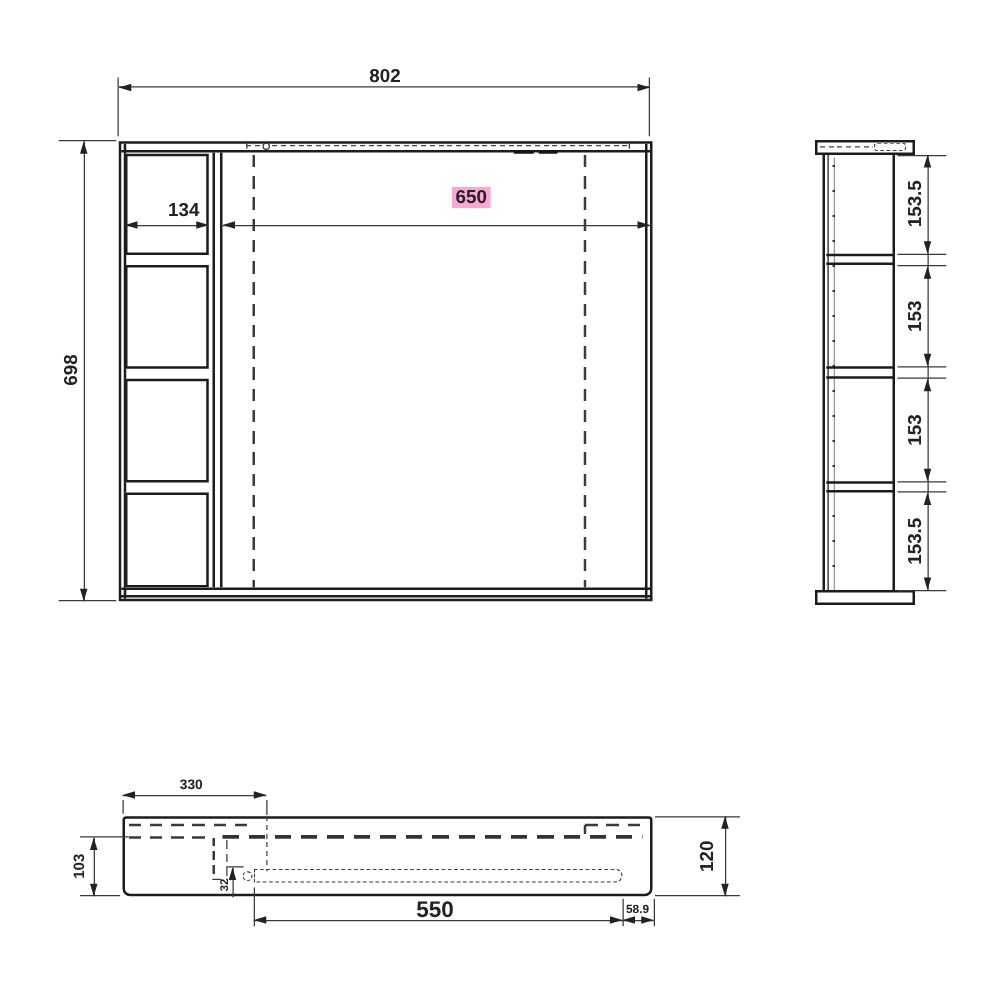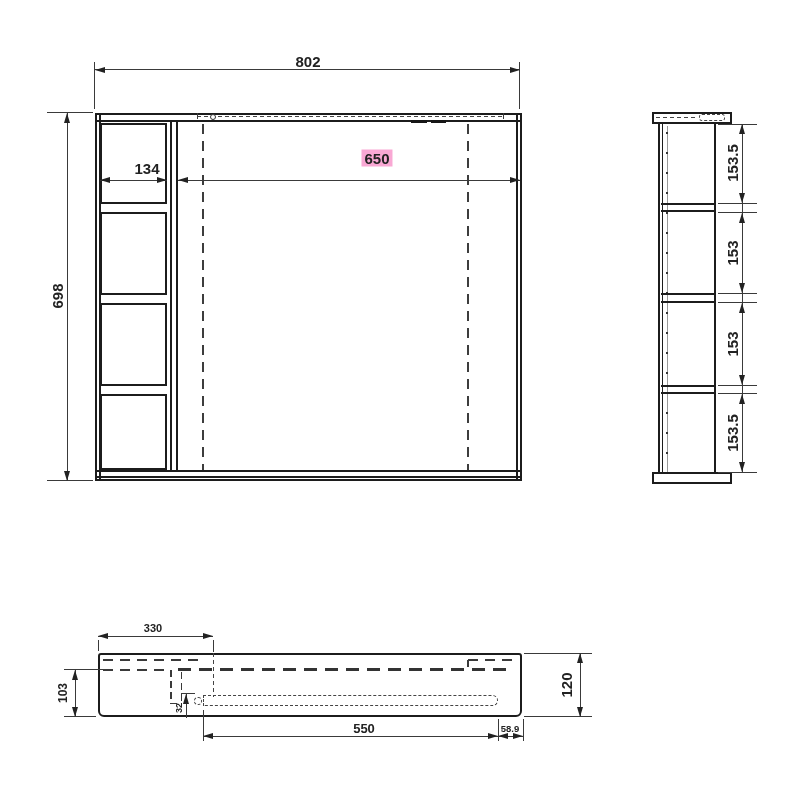--- a/index.html
+++ b/index.html
@@ -187,21 +187,21 @@
       <div class="lab rot" style="left:179px;top:708px;font-size:9px;">32</div>
     </div>
 
     <div>
       <div class="vt" style="left:202.5px;top:710px;height:31px;"></div>
       <div class="vt" style="left:497.5px;top:719px;height:22px;"></div>
       <div class="vt" style="left:522.5px;top:719px;height:22px;"></div>
       <div class="ht" style="left:203px;top:736px;width:320px;"></div>
       <div class="ar l" style="left:203px;top:733px;"></div>
       <div class="ar r" style="left:488px;top:733px;"></div>
-      <div class="lab" style="left:364px;top:728px;font-size:13px;">550</div>
+      <div class="lab" style="left:348px;top:728px;font-size:18px;">550</div>
     </div>
     <div>
       <div class="ar l" style="left:498px;top:733px;"></div>
       <div class="ar r" style="left:513px;top:733px;"></div>
       <div class="lab" style="left:510px;top:728px;font-size:9.5px;">58.9</div>
     </div>
 
     <div>
       <div class="ht" style="left:524px;top:652.5px;width:68px;"></div>
       <div class="ht" style="left:524px;top:716px;width:68px;"></div>

